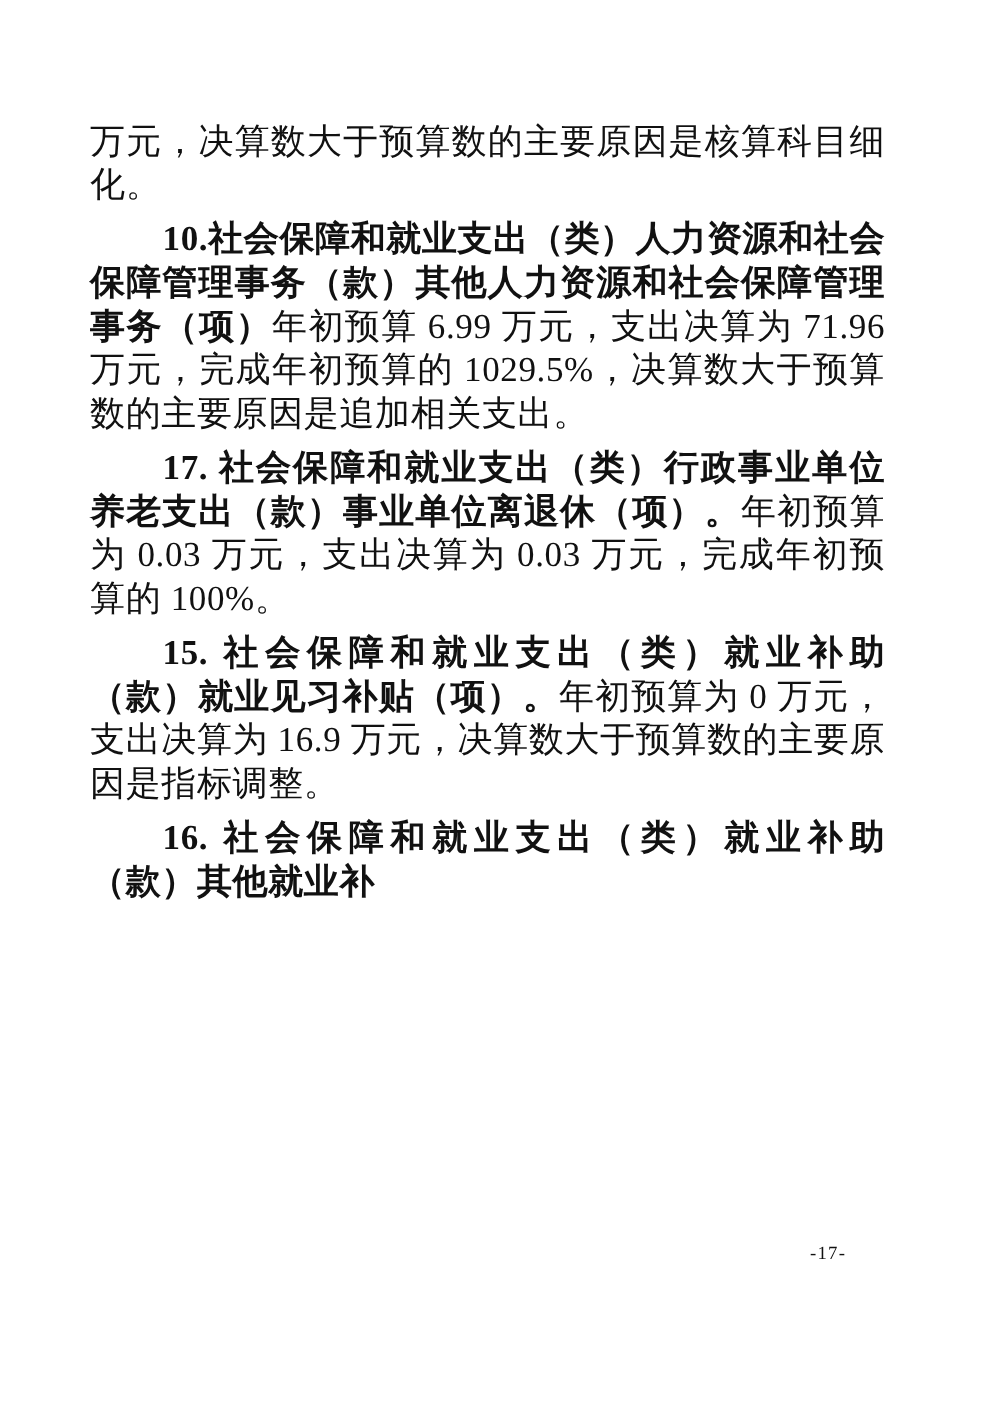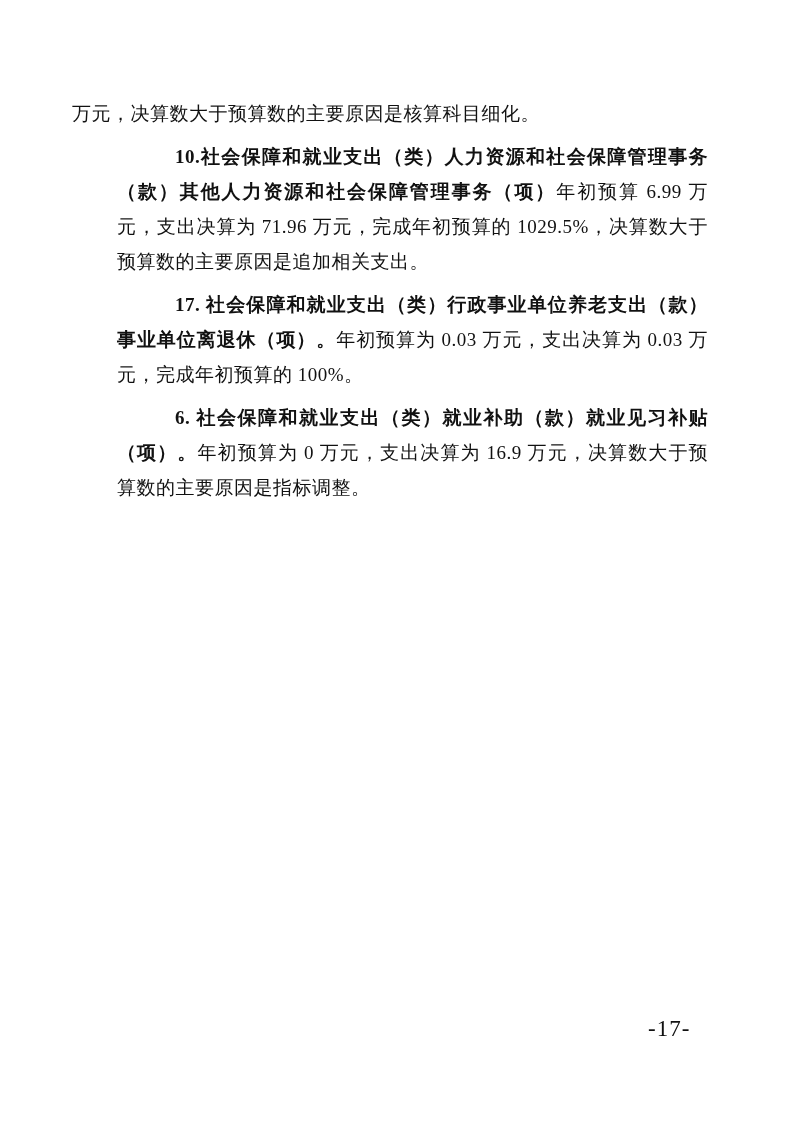--- a/index.html
+++ b/index.html
@@ -15,53 +15,53 @@
     background: #ffffff;
     overflow: hidden;
     font-family: "Liberation Serif", "DejaVu Serif", serif;
     color: #111111;
   }
   .content {
     position: absolute;
     left: 72px;
     top: 96px;
     width: 636px;
-    font-size: 19px;
+    font-size: 28px;
     line-height: 35px;
     text-align: justify;
     letter-spacing: 0.5px;
   }
   .content p {
     margin: 0 0 8px 0;
     padding: 0;
   }
   .content p.indent {
     text-indent: 58px;
-    margin-left: 45px;
   }
   .content .seg-bold {
     font-weight: bold;
   }
   .content .seg-regular {
     font-weight: normal;
   }
   .page-number {
     position: absolute;
-    top: 1019px;
+    top: 993px;
     left: 648px;
-    font-size: 23px;
+    font-size: 15px;
     line-height: 20px;
     letter-spacing: 1px;
     font-family: "Liberation Serif", "DejaVu Serif", serif;
   }
 </style>
 </head>
 <body>
 
 <div class="page">
   <div class="content" id="document-body">
       <p><span class="seg-regular">万元，决算数大于预算数的主要原因是核算科目细化。</span></p>
       <p class="indent"><span class="seg-bold">10.社会保障和就业支出（类）人力资源和社会保障管理事务（款）其他人力资源和社会保障管理事务（项）</span><span class="seg-regular">年初预算 6.99 万元，支出决算为 71.96 万元，完成年初预算的 1029.5%，决算数大于预算数的主要原因是追加相关支出。</span></p>
       <p class="indent"><span class="seg-bold">17. 社会保障和就业支出（类）行政事业单位养老支出（款）事业单位离退休（项）。</span><span class="seg-regular">年初预算为 0.03 万元，支出决算为 0.03 万元，完成年初预算的 100%。</span></p>
-      <p class="indent"><span class="seg-bold">6. 社会保障和就业支出（类）就业补助（款）就业见习补贴（项）。</span><span class="seg-regular">年初预算为 0 万元，支出决算为 16.9 万元，决算数大于预算数的主要原因是指标调整。</span></p>
+      <p class="indent"><span class="seg-bold">15. 社会保障和就业支出（类）就业补助（款）就业见习补贴（项）。</span><span class="seg-regular">年初预算为 0 万元，支出决算为 16.9 万元，决算数大于预算数的主要原因是指标调整。</span></p>
+      <p class="indent"><span class="seg-bold">16. 社会保障和就业支出（类）就业补助（款）其他就业补</span></p>
     </div>
   <div class="page-number">-17-</div>
 </div>
 
 </body></html>

